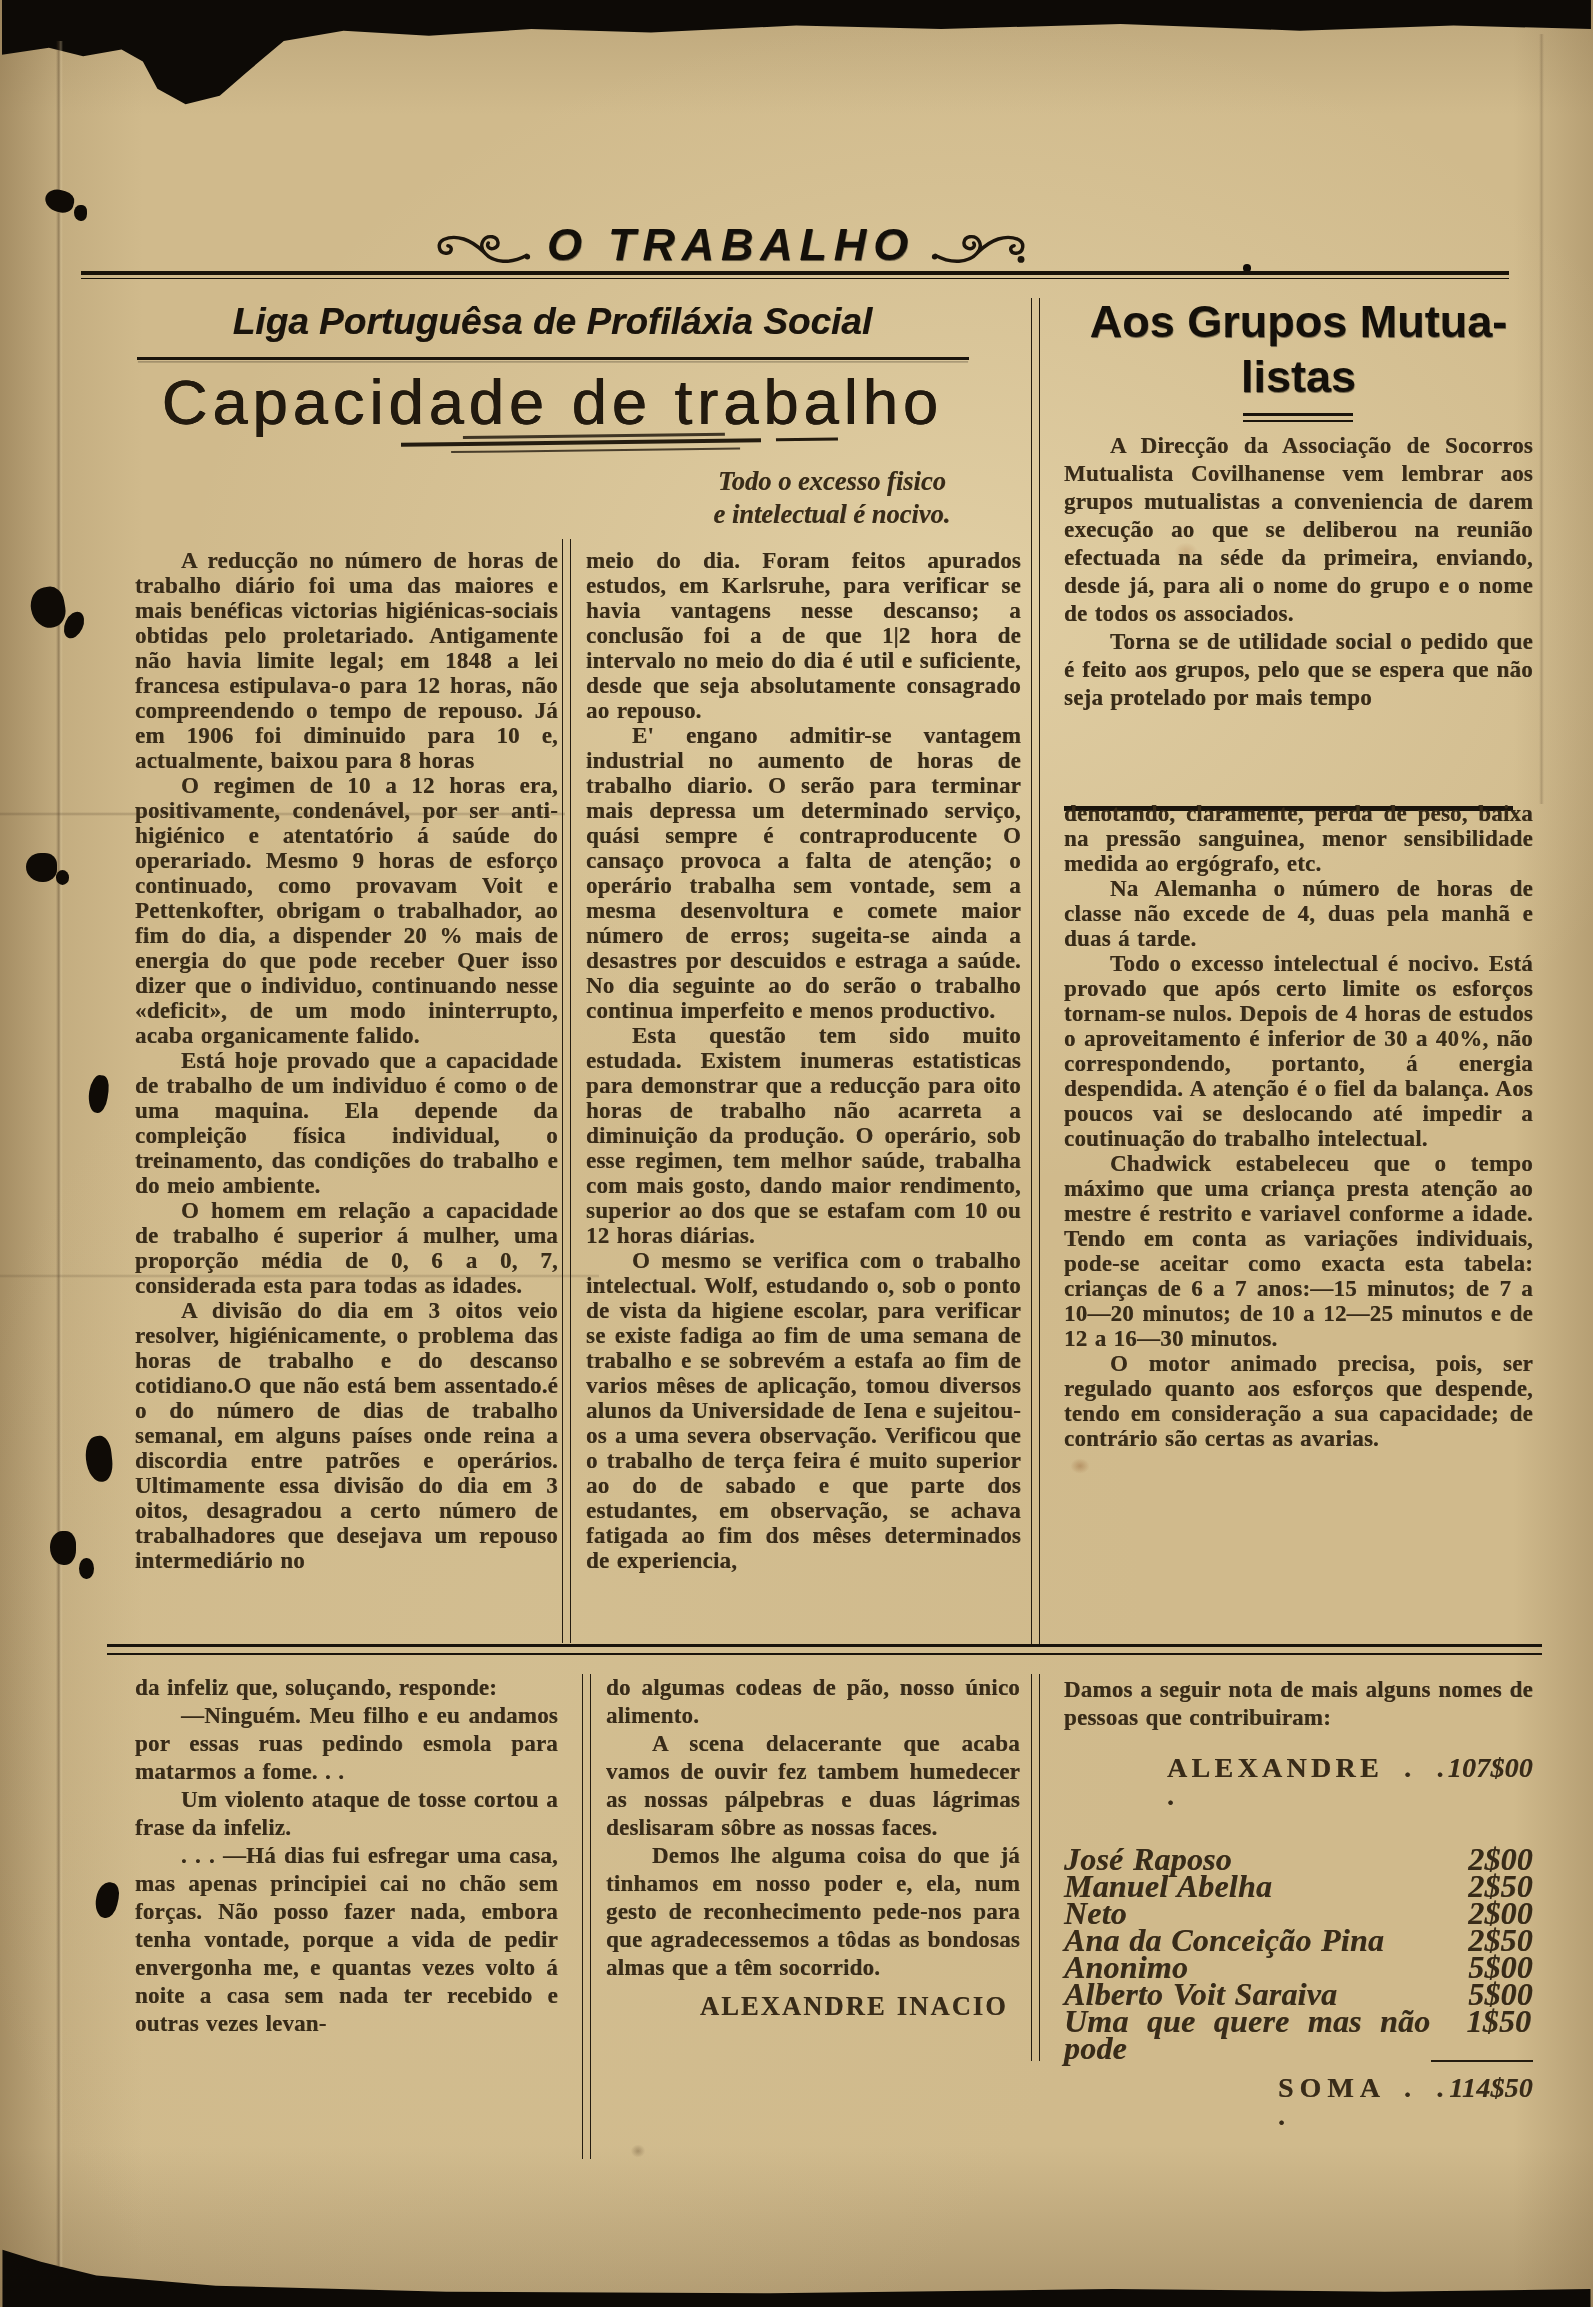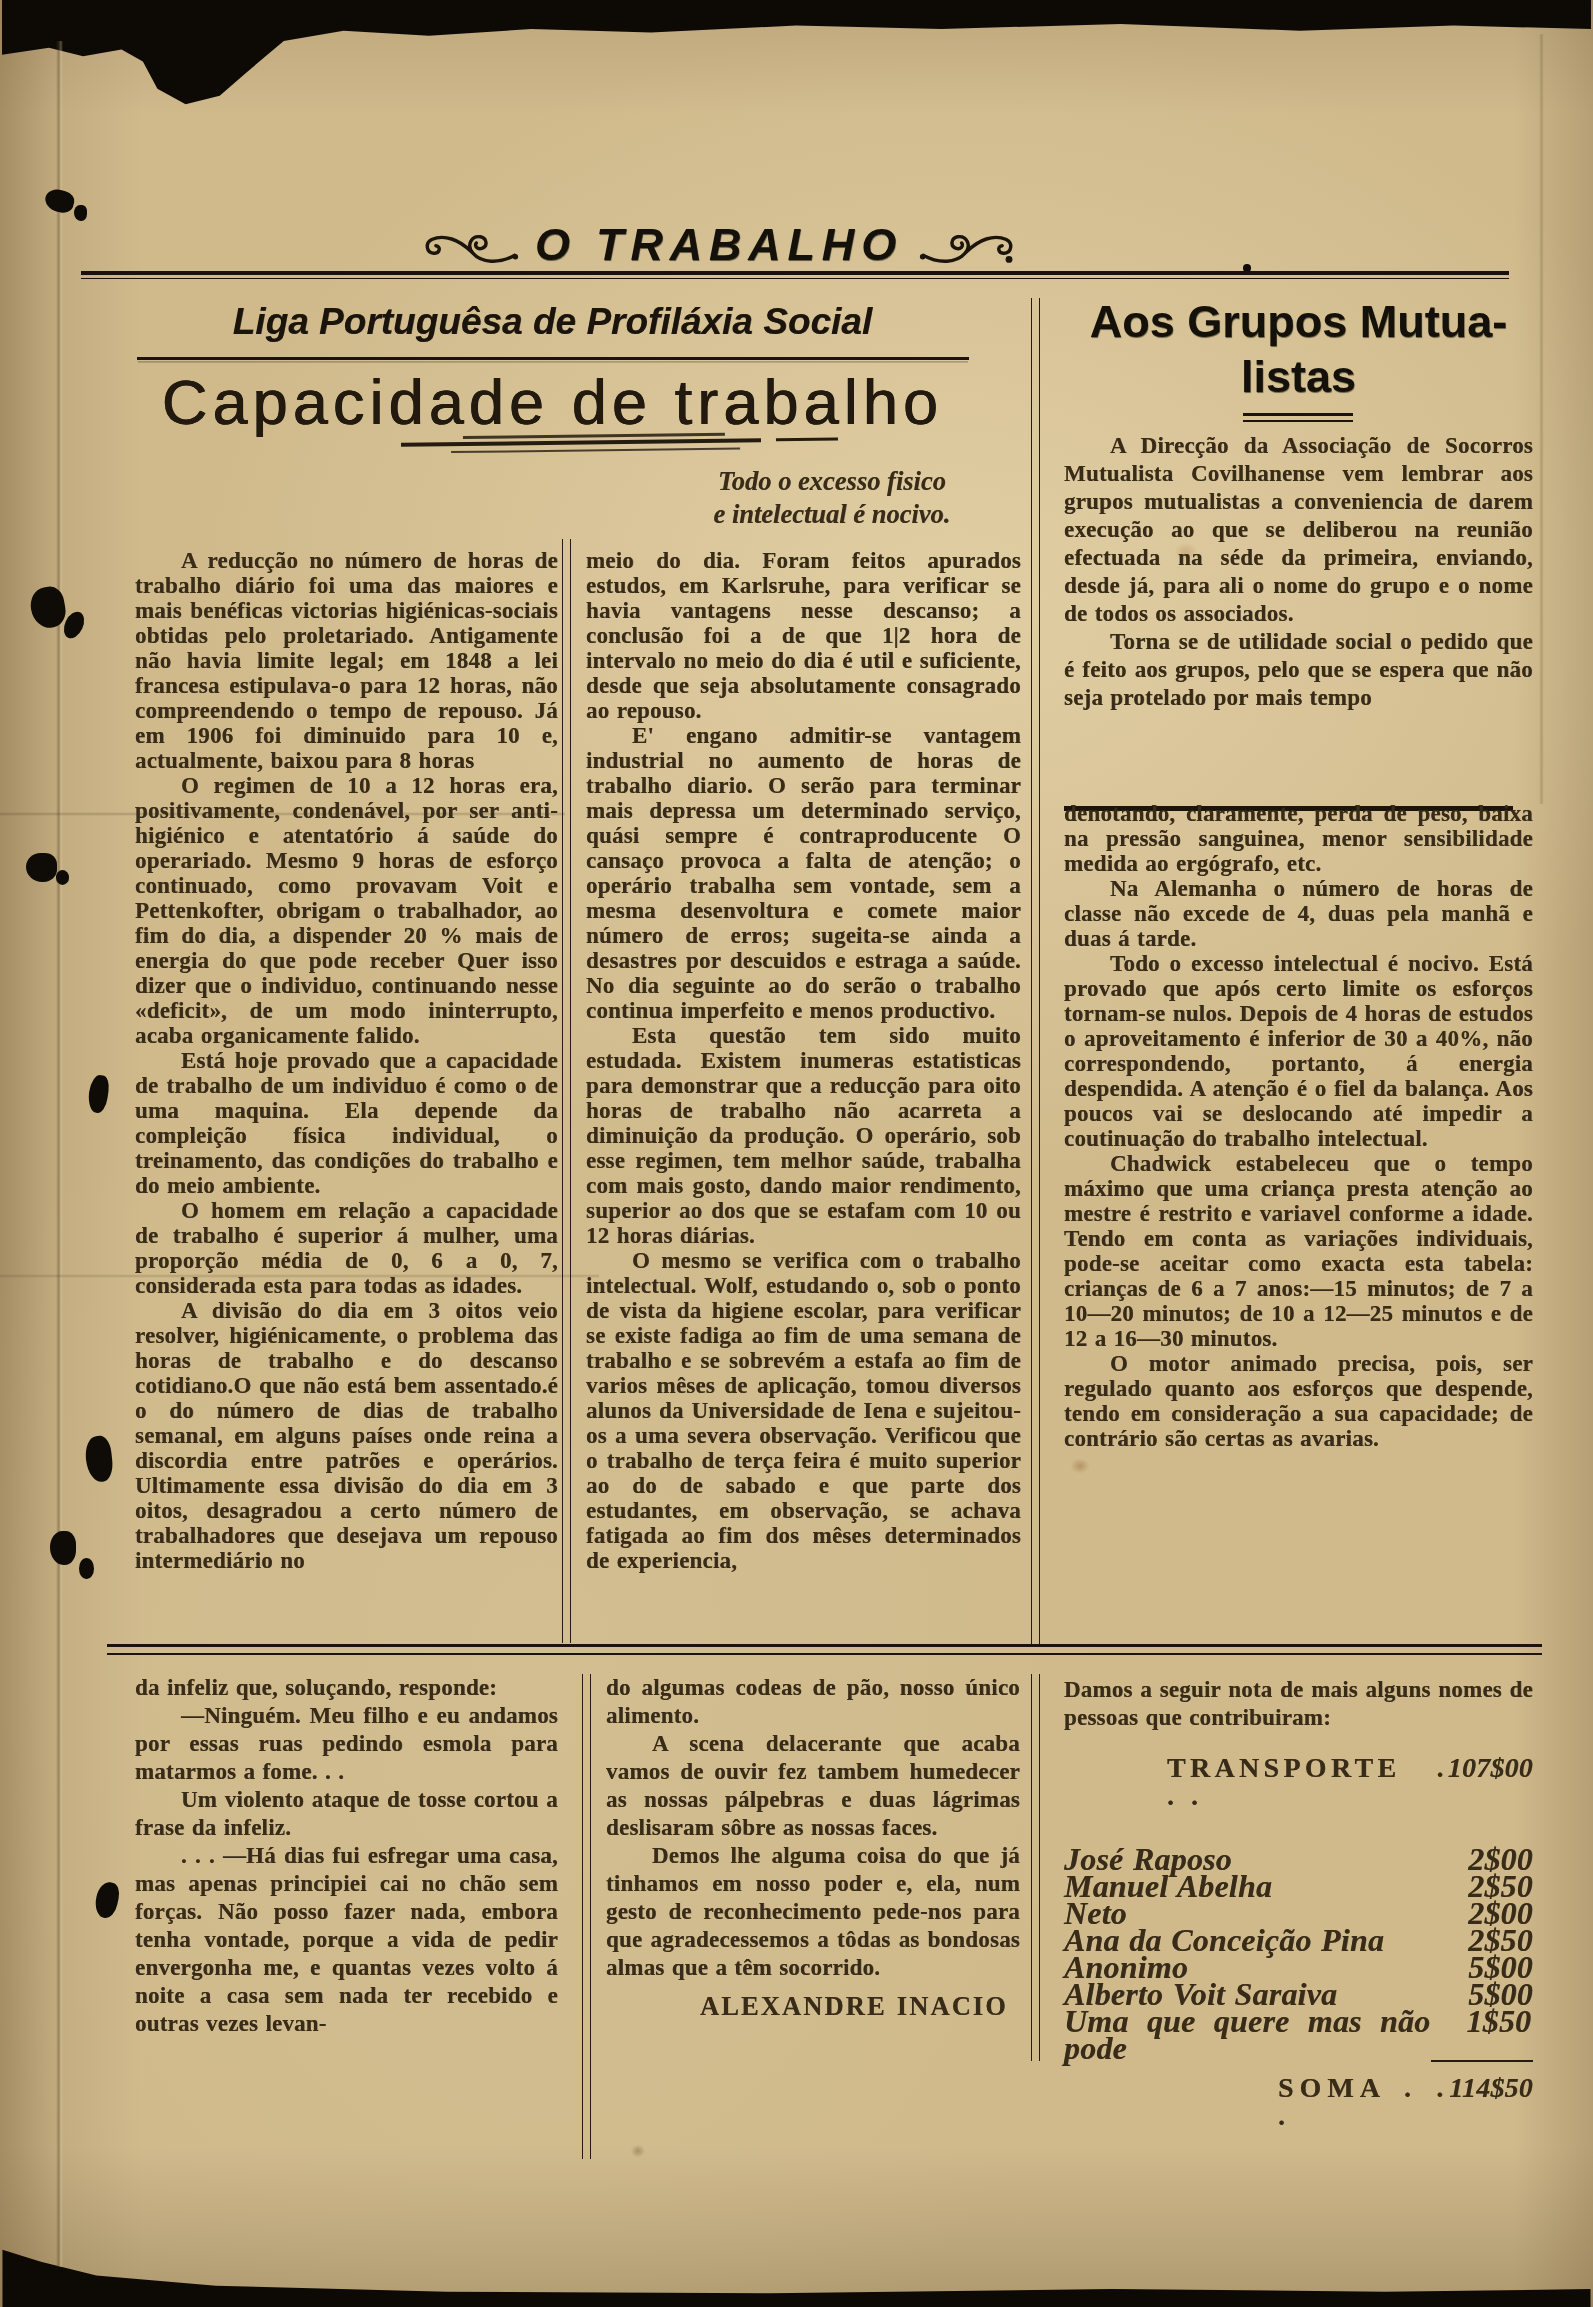--- a/index.html
+++ b/index.html
@@ -36,21 +36,21 @@
   .b2b { left:65px;  top:611px;  width:18px; height:28px; border-radius:50%; transform:rotate(25deg); }
   .b3a { left:26px;  top:853px;  width:31px; height:29px; }
   .b3b { left:56px;  top:870px; width:13px; height:14.6px; border-radius:50%; }
   .b4  { left:89px; top:1075px; width:19px; height:38px; transform:rotate(8deg); }
   .b5  { left:86px; top:1436px; width:26px; height:46px; transform:rotate(-6deg); }
   .b6a { left:50px;  top:1531px; width:26px; height:34px; }
   .b6b { left:79px;  top:1558px; width:14.6px; height:21.4px; border-radius:50%; }
   .b7  { left:96px; top:1882px; width:22px; height:36px; transform:rotate(12deg); }
   .dot1{ left:1243px; top:264px; width:7.7px; height:7.7px; border-radius:50%; }
 
-  .masthead { position:absolute; top:219px; left:0; width:1438px; text-align:center; }
+  .masthead { position:absolute; top:219px; left:0; width:1438px; text-align:center;padding-left:12px; }
   .masthead-inner { display:inline-flex; align-items:center; gap:12px; }
   .masthead-title {
     font-family:"Liberation Sans", sans-serif; font-weight:bold; font-style:italic;
     font-size:45px; letter-spacing:6.8px; color:#14100a;
     text-shadow:0.5px 0.5px 0.7px rgba(20,16,10,0.6);
   }
   .flourish { width:103px; height:48px; }
   .flourish path { stroke:#1c150c; stroke-width:5; fill:none; stroke-linecap:round; }
   .flourish circle { fill:#1c150c; }
   .mirror { transform:scaleX(-1); }
@@ -248,21 +248,21 @@
     <p class="indent">Demos lhe alguma coisa do que já tinhamos em nosso poder e, ela, num gesto de reconhecimento pede-nos para que agradecessemos a tôdas as bondosas almas que a têm socorrido.</p>
     <div class="signature">ALEXANDRE INACIO</div>
   </div>
 
   <div class="vrule v4"></div>
 
   <div class="textcol loose bright">
     <p>Damos a seguir nota de mais alguns nomes de pessoas que contribuiram:</p>
 
     <div class="don-transporte">
-      <span class="lbl">TRANSPORTE . . .</span>
+      <span class="lbl">ALEXANDRE . . .</span>
       <span class="val">107$00</span>
     </div>
 
     <div class="don-rows">
       <div class="don-row">
         <span class="don-name">José Raposo</span>
         <span class="don-value">2$00</span>
       </div>
       <div class="don-row">
         <span class="don-name">Manuel Abelha</span>

